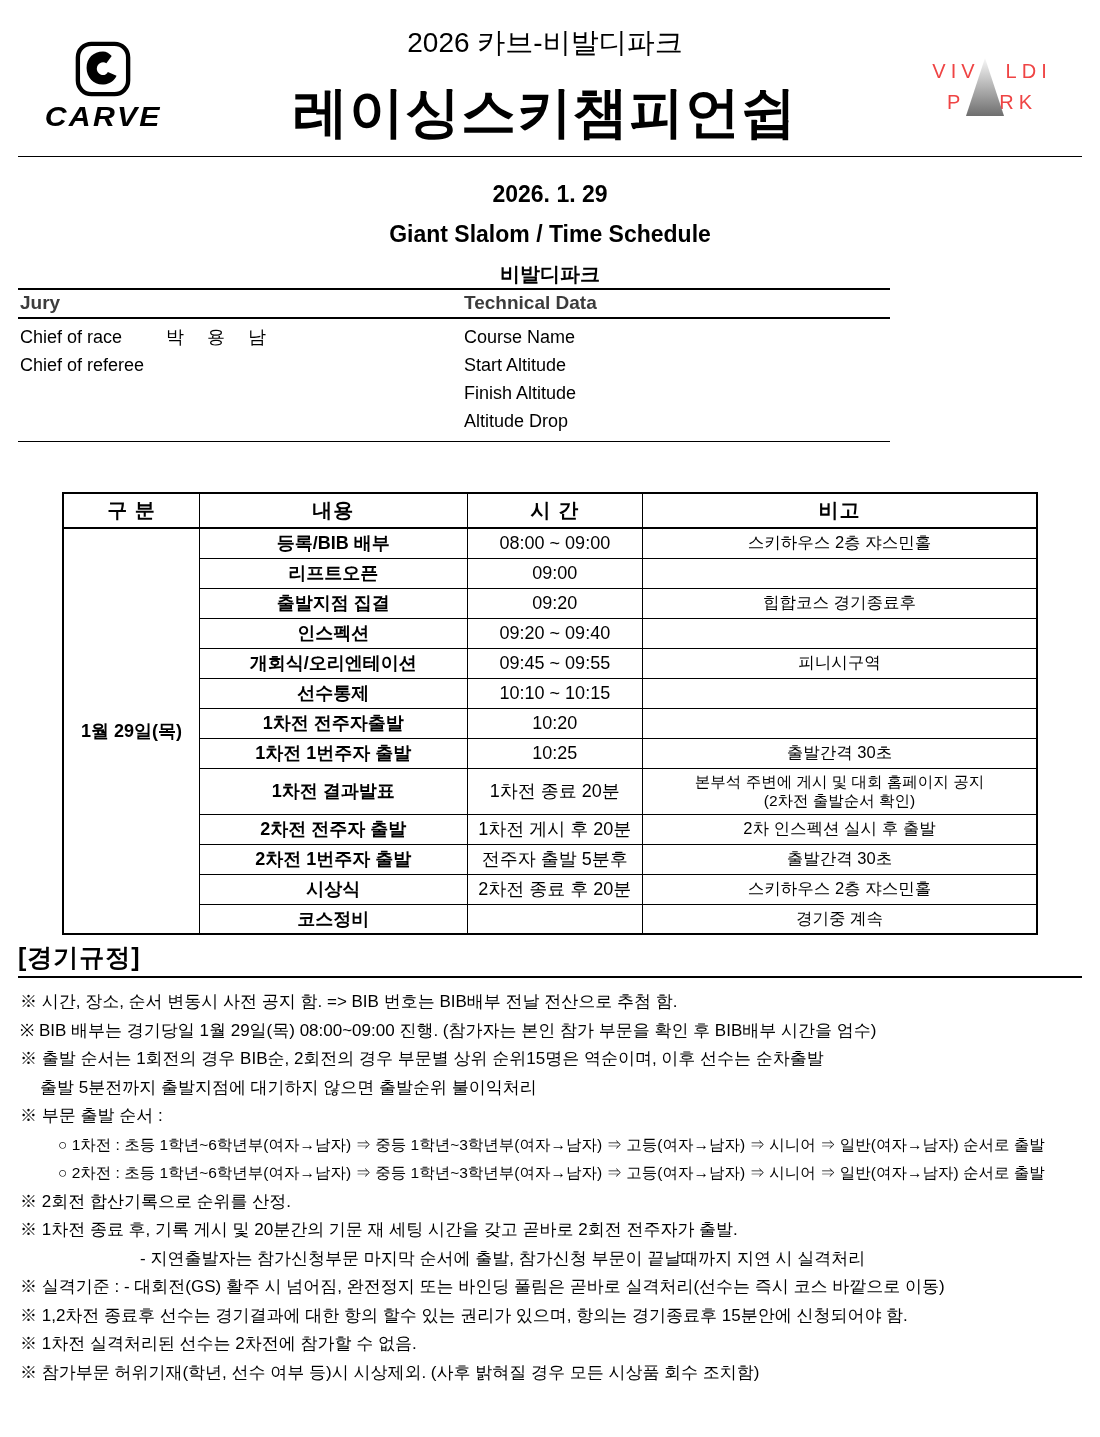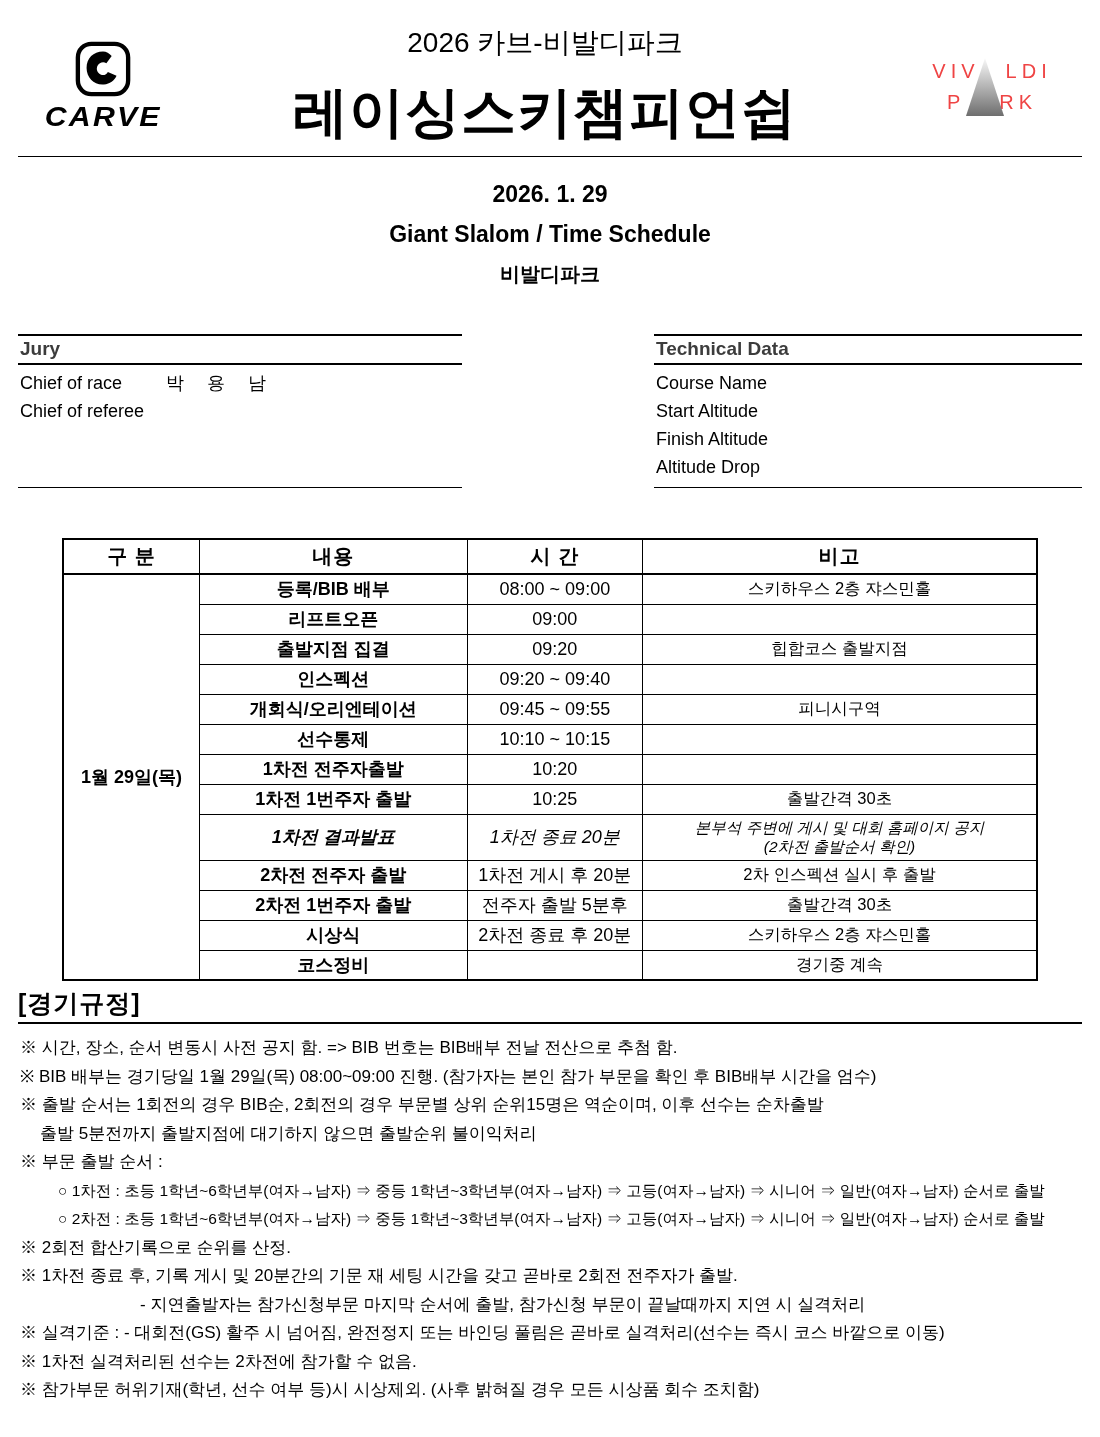--- a/index.html
+++ b/index.html
@@ -29,21 +29,21 @@
   .vp-gap1 { display: inline-block; width: 26px; }
   .vp-gap2 { display: inline-block; width: 34px; }
   .vp-tri { position: absolute; left: 64px; top: 34px; }
   .hdr-rule { border: none; border-top: 1.6px solid #000; margin-top: 6px; }
 
   .date-line { text-align: center; font-size: 23px; font-weight: 700; margin-top: 24px; }
   .disc-line { text-align: center; font-size: 23px; font-weight: 700; margin-top: 13px; }
   .venue-line { text-align: center; font-size: 20px; font-weight: 700; margin-top: 13px; }
 
   
-  .info-row { display: flex; justify-content: space-between; margin-top: 46px; }
+  .info-row { display: flex; }
   .info-box { border-top: 2.6px solid #000; border-bottom: 1.4px solid #000; }
   .info-box.jury-box { width: 444px; }
   .info-box.tech-box { width: 428px; }
   .info-title {
     font-size: 19px; font-weight: 700; color: #3c3c3c;
     padding: 2px 2px 3px 2px; border-bottom: 2.6px solid #000;
   }
   .info-rows { min-height: 116px; padding: 4px 0 6px 0; }
   .info-line { display: flex; font-size: 18px; line-height: 28px; }
   .info-label { width: 148px; padding-left: 2px; }
@@ -58,21 +58,21 @@
   table.sched { border: 2.6px solid #000; }
   table.sched th {
     border-bottom: 2.6px solid #000;
     font-size: 20px; font-weight: 700; height: 35px; letter-spacing: 1px;
   }
   table.sched td { text-align: center; vertical-align: middle; height: 30px; }
   td.datec { font-size: 18px; font-weight: 700; border-right: 1.5px solid #000; }
   td.cont { font-size: 18px; font-weight: 700; }
   td.time { font-size: 18px; font-weight: 400; }
   td.note { font-size: 16.5px; font-weight: 400; }
-  tr.tall td { height: 46px; font-style: italic; }
+  tr.tall td { height: 46px; }
   td.note .n2 { font-size: 15.5px; }
   tr.tall td.note { font-size: 15.5px; line-height: 19px; }
 
   
   .rules-head-wrap { margin-top: 6px; border-bottom: 2.6px solid #000; padding-bottom: 2px; }
   .rules-head { font-size: 25px; font-weight: 700; letter-spacing: 1px; }
   .rules { padding-top: 14px; }
   .rule { font-size: 17px; line-height: 20px; margin-bottom: 8.5px; padding-left: 2px; }
   .rule.cont { padding-left: 22px; }
   .rule.circle { padding-left: 40px; font-size: 15.5px; }
@@ -187,21 +187,21 @@
         <td class="note">스키하우스 2층 쟈스민홀</td>
       </tr>
       <tr>
         <td class="cont">리프트오픈</td>
         <td class="time">09:00</td>
         <td class="note"></td>
       </tr>
       <tr>
         <td class="cont">출발지점 집결</td>
         <td class="time">09:20</td>
-        <td class="note">힙합코스 출발지점</td>
+        <td class="note">힙합코스 경기종료후</td>
       </tr>
       <tr>
         <td class="cont">인스펙션</td>
         <td class="time">09:20 ~ 09:40</td>
         <td class="note"></td>
       </tr>
       <tr>
         <td class="cont">개회식/오리엔테이션</td>
         <td class="time">09:45 ~ 09:55</td>
         <td class="note">피니시구역</td>
@@ -261,18 +261,19 @@
     <div class="rule">※ BIB 배부는 경기당일 1월 29일(목) 08:00~09:00 진행. (참가자는 본인 참가 부문을 확인 후 BIB배부 시간을 엄수)</div>
     <div class="rule">※ 출발 순서는 1회전의 경우 BIB순, 2회전의 경우 부문별 상위 순위15명은 역순이며, 이후 선수는 순차출발</div>
     <div class="rule cont">출발 5분전까지 출발지점에 대기하지 않으면 출발순위 불이익처리</div>
     <div class="rule">※ 부문 출발 순서 :</div>
     <div class="rule circle">○ 1차전 : 초등 1학년~6학년부(여자→남자) ⇒ 중등 1학년~3학년부(여자→남자) ⇒ 고등(여자→남자) ⇒ 시니어 ⇒ 일반(여자→남자)  순서로 출발</div>
     <div class="rule circle">○ 2차전 : 초등 1학년~6학년부(여자→남자) ⇒ 중등 1학년~3학년부(여자→남자) ⇒ 고등(여자→남자) ⇒ 시니어 ⇒ 일반(여자→남자)  순서로 출발</div>
     <div class="rule">※  2회전 합산기록으로 순위를 산정.</div>
     <div class="rule">※ 1차전 종료 후, 기록 게시 및 20분간의 기문 재 세팅 시간을 갖고 곧바로 2회전 전주자가 출발.</div>
     <div class="rule cont2">- 지연출발자는 참가신청부문 마지막 순서에 출발, 참가신청 부문이 끝날때까지 지연 시 실격처리</div>
     <div class="rule">※ 실격기준 : - 대회전(GS) 활주 시 넘어짐, 완전정지 또는 바인딩 풀림은 곧바로 실격처리(선수는 즉시 코스 바깥으로 이동)</div>
+    <div class="rule">※ 1,2차전 종료후 선수는 경기결과에 대한 항의 할수 있는 권리가 있으며, 항의는 경기종료후 15분안에 신청되어야 함.</div>
     <div class="rule">※ 1차전 실격처리된 선수는 2차전에 참가할 수 없음.</div>
     <div class="rule">※ 참가부문 허위기재(학년, 선수 여부 등)시 시상제외. (사후 밝혀질 경우 모든 시상품 회수 조치함)</div>
 
   </div>
 
 </div>
 
 </body></html>

